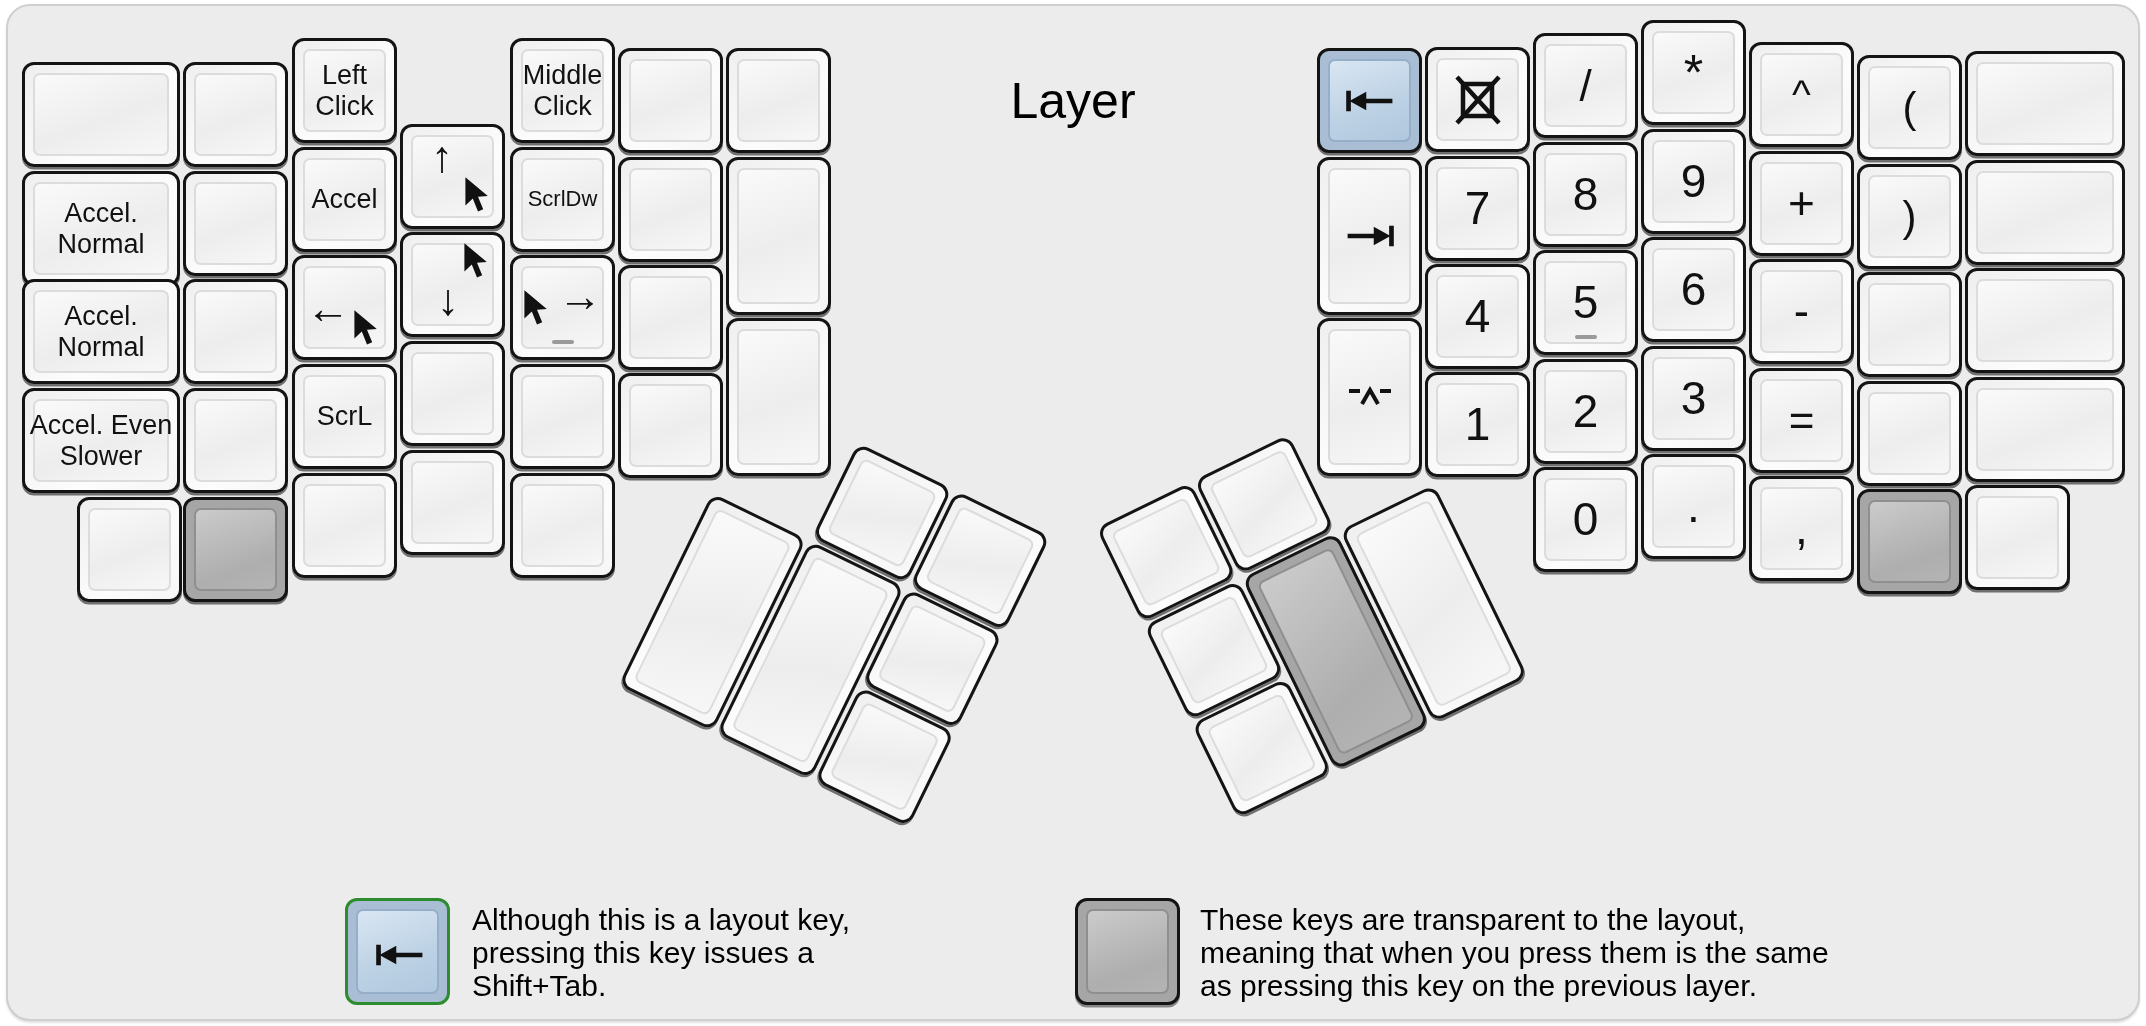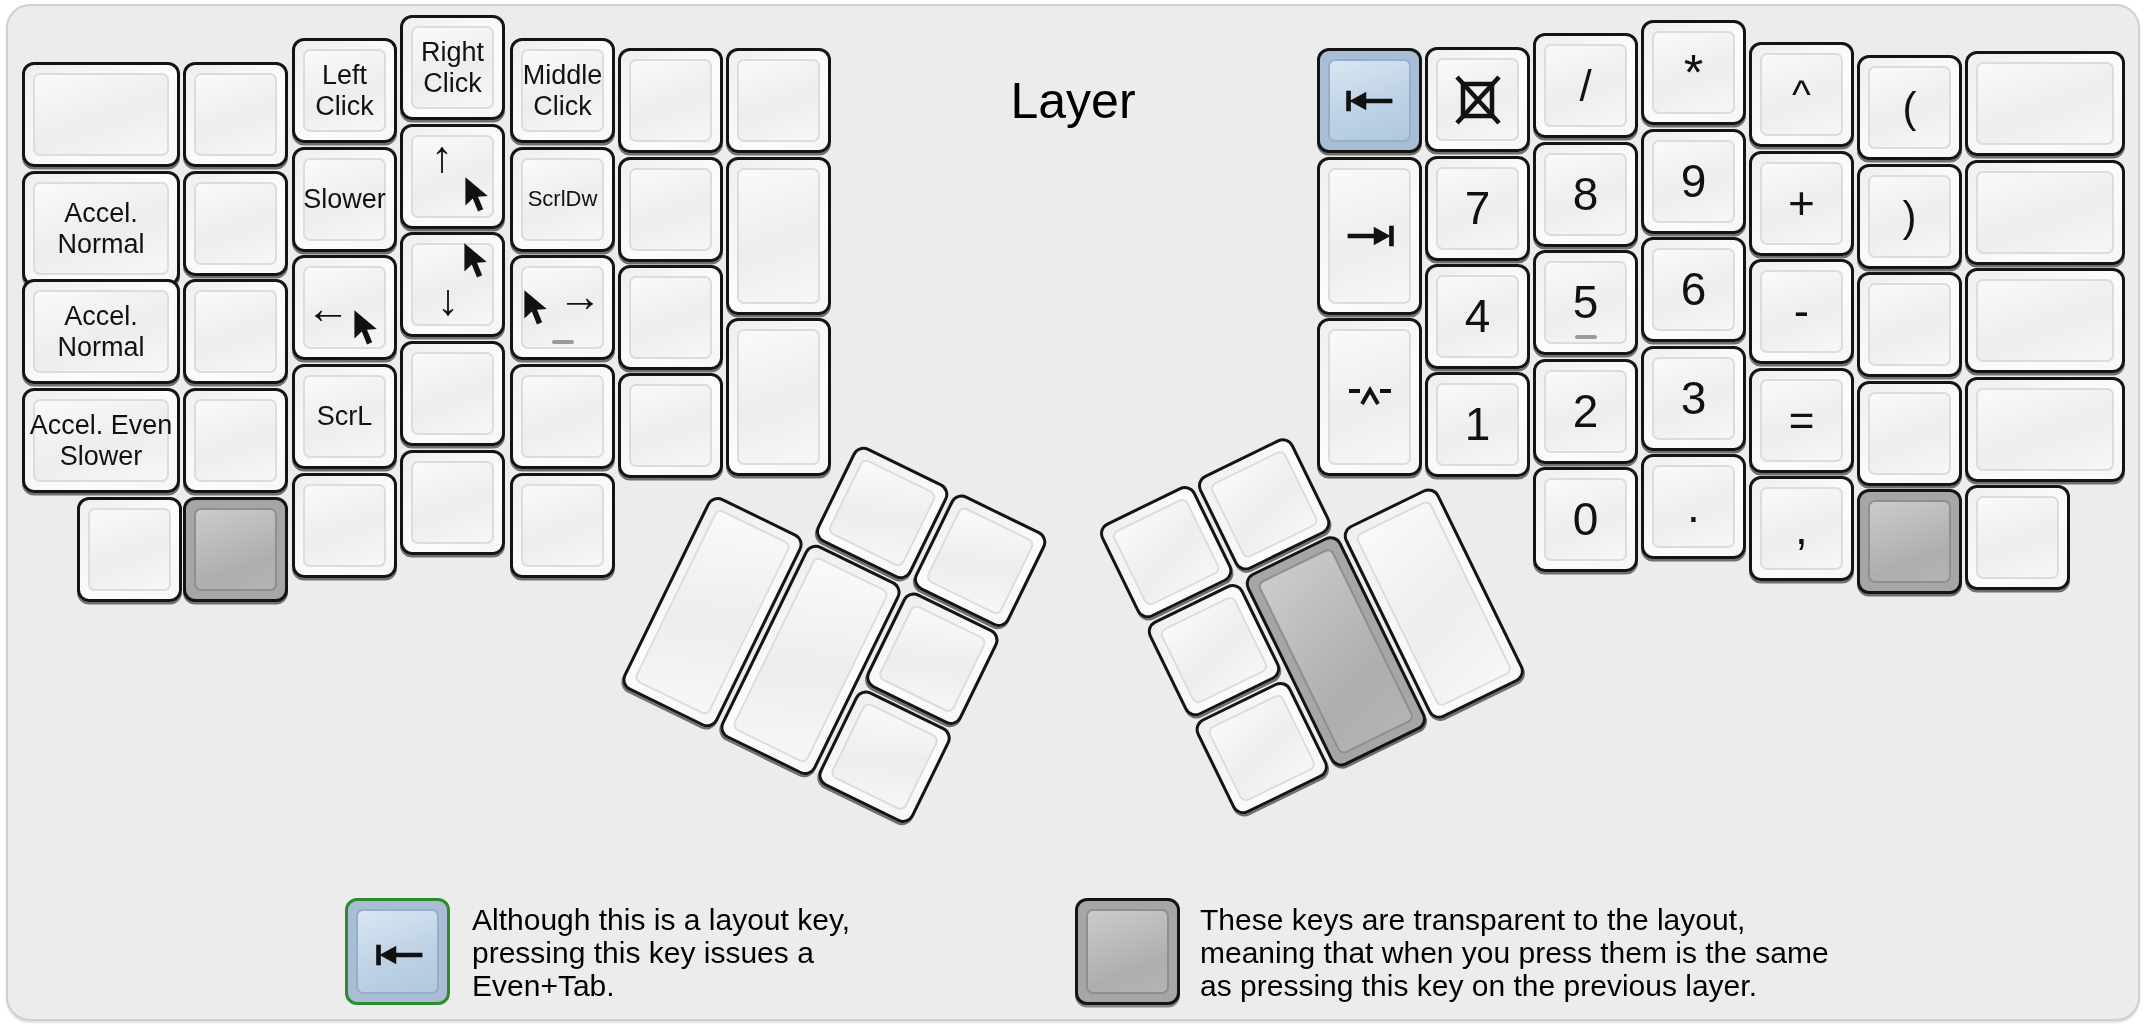--- a/index.html
+++ b/index.html
@@ -80,39 +80,35 @@
       </div>
       <div class="key gray" style="left: 183px; top: 497px; width: 105px; height: 105px;">
         <div class="cap"></div>
       </div>
       <div class="key white" style="left: 292px; top: 38px; width: 105px; height: 105px;">
         <div class="cap"></div>
         <div class="lab" style="font-size:27px">Left Click</div>
       </div>
       <div class="key white" style="left: 292px; top: 147px; width: 105px; height: 105px;">
         <div class="cap"></div>
-        <div class="lab" style="font-size:27px">Slower</div>
+        <div class="lab" style="font-size:27px">Accel</div>
       </div>
       <div class="key white" style="left: 292px; top: 255px; width: 105px; height: 105px;">
         <div class="cap"></div>
         <span class="glyph" style="font-size:44px;left:11px;top:28px;">←</span>
         <svg width="27" height="38" viewBox="0 0 13.5 19" style="right:15px;bottom:10px;">
      <path d="M1.2,0.6 L1.2,14.8 L4.9,11.3 L7.5,17.8 L10.1,16.6 L7.5,10.4 L12.4,10.0 Z" fill="#111"></path>
    </svg>
       </div>
       <div class="key white" style="left: 292px; top: 364px; width: 105px; height: 105px;">
         <div class="cap"></div>
         <div class="lab" style="font-size:27px">ScrL</div>
       </div>
       <div class="key white" style="left: 292px; top: 473px; width: 105px; height: 105px;">
         <div class="cap"></div>
-      </div>
-      <div class="key white" style="left: 400px; top: 15px; width: 105px; height: 105px;">
-        <div class="cap"></div>
-        <div class="lab" style="font-size:27px">Right Click</div>
       </div>
       <div class="key white" style="left: 400px; top: 124px; width: 105px; height: 105px;">
         <div class="cap"></div>
         <span class="glyph" style="font-size:44px;left:28px;top:8px;">↑</span>
         <svg width="27" height="38" viewBox="0 0 13.5 19" style="right:12px;bottom:12px;">
      <path d="M1.2,0.6 L1.2,14.8 L4.9,11.3 L7.5,17.8 L10.1,16.6 L7.5,10.4 L12.4,10.0 Z" fill="#111"></path>
    </svg>
       </div>
       <div class="key white" style="left: 400px; top: 232px; width: 105px; height: 105px;">
         <div class="cap"></div>
@@ -353,21 +349,21 @@
     <div class="cap">
       <svg class="cicon" width="56" height="30" viewBox="0 0 60 30" style="position:absolute;left:14px;top:29px;">
         <line x1="7" y1="4" x2="7" y2="26" stroke="#111" stroke-width="5"></line>
         <line x1="14" y1="15" x2="54" y2="15" stroke="#111" stroke-width="5"></line>
         <polygon points="8,15 26,5 26,25" fill="#111"></polygon>
       </svg>
     </div>
   </div>
   <div class="legend-text" style="left:472px;top:903px;"><span>Although this is a layout key,</span>
 <span>pressing this key issues a</span>
-<span>Even+Tab.</span></div>
+<span>Shift+Tab.</span></div>
 
   <div class="legend-key" id="legend-key-transparent" style="left:1075px;top:898px;">
     <div class="cap"></div>
   </div>
   <div class="legend-text" style="left:1200px;top:903px;"><span>These keys are transparent to the layout,</span>
 <span>meaning that when you press them is the same</span>
 <span>as pressing this key on the previous layer.</span></div>
 </div>
 
 </body></html>

